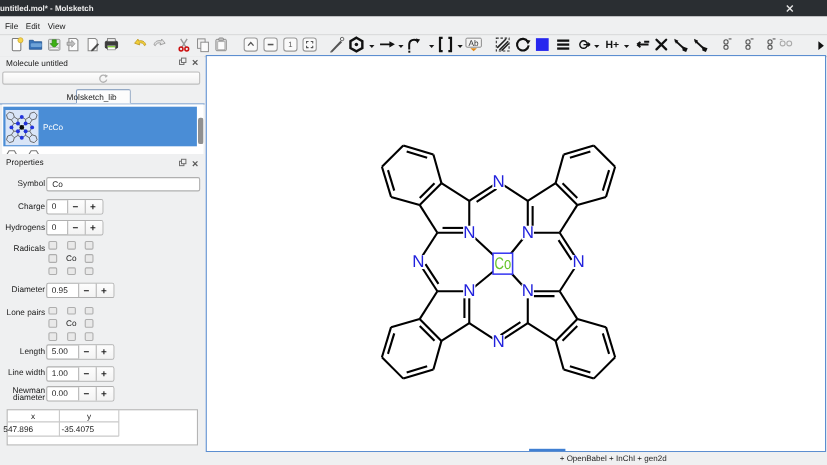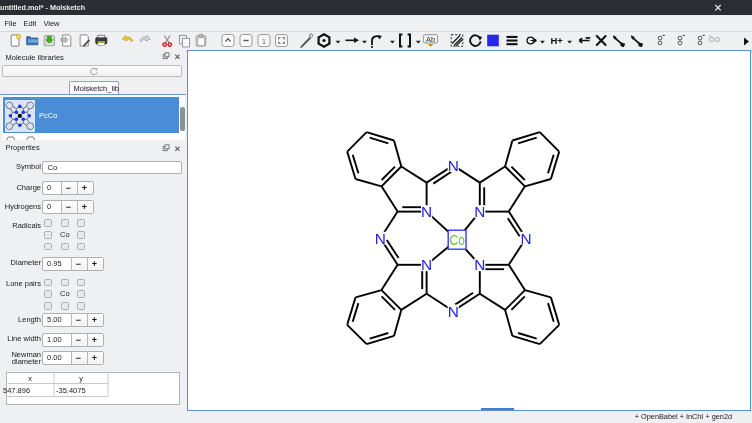--- a/index.html
+++ b/index.html
@@ -169,34 +169,34 @@
     <g transform="translate(714.5,40.5)">
       <circle cx="-3" cy="-1" r="2.2" fill="none" stroke="#aaa" stroke-width="1"></circle>
       <circle cx="3" cy="-1" r="2.2" fill="none" stroke="#aaa" stroke-width="1"></circle>
       <rect x="-5.6" y="-5" width="2.4" height="0.9" fill="#aaa"></rect>
     </g>
     <g transform="translate(746.0,41.5)">
       <path d="M-2,-4 L3,0 L-2,4 Z" fill="#111"></path>
     </g>
   </svg>
 <div style="position:absolute;left:0px;top:51px;width:186px;height:360px;background:#eff0f1"></div>
-<div style="position:absolute;left:5.5px;top:52.5px;font-size:7.5px;color:#1a1a1a;line-height:10px">Molecule libraries</div>
+<div style="position:absolute;left:5.5px;top:52.5px;font-size:7.5px;color:#1a1a1a;line-height:10px">Molecule untitled</div>
 <svg width="26" height="12" style="position:absolute;left:160px;top:51px">
     <rect x="3.2" y="3.6" width="4" height="4" fill="none" stroke="#6e6e6e" stroke-width="0.9"></rect>
     <rect x="5" y="1.8" width="4" height="4" fill="#eff0f1" stroke="#6e6e6e" stroke-width="0.9"></rect>
     <path d="M15.3,3.7 L19.5,7.9 M19.5,3.7 L15.3,7.9" stroke="#5a5a5a" stroke-width="1.1"></path>
   </svg>
 <div style="position:absolute;left:2px;top:64.5px;width:180px;height:12.5px;background:linear-gradient(#fefefe,#f0f0f0);border:1px solid #bdbdbd;border-radius:2px;box-sizing:border-box"></div>
 <svg width="14" height="12" style="position:absolute;left:87px;top:66px">
     <path d="M9.6,3.8 A3.2,3.2 0 1 0 10,6.4" stroke="#b2b2b2" stroke-width="1.2" fill="none"></path>
     <path d="M8.4,1.4 L11.2,2.9 L9,5 Z" fill="#b2b2b2"></path>
   </svg>
 <div style="position:absolute;left:0px;top:93.5px;width:186px;height:0px;border-top:1px solid #6f99cc"></div>
 <div style="position:absolute;left:68.5px;top:81px;width:50.5px;height:13px;background:#fcfcfc;border:1px solid #8ba2c0;border-bottom:none;border-radius:2px 2px 0 0;box-sizing:border-box"></div>
-<div style="position:absolute;left:71px;top:84px;width:50.5px;text-align:center;font-size:7.5px;color:#1a1a1a;line-height:9px">Molsketch_lib</div>
+<div style="position:absolute;left:58px;top:84px;width:50.5px;text-align:center;font-size:7.5px;color:#1a1a1a;line-height:9px">Molsketch_lib</div>
 <div style="position:absolute;left:2px;top:94.5px;width:182.5px;height:45px;background:#fff;overflow:hidden">
     <div style="position:absolute;left:1px;top:2.5px;width:176px;height:35.5px;background:#4a8dd6"></div>
     <div style="position:absolute;left:2.5px;top:5px;width:30px;height:32px;background:#d9e5f7"></div>
     <svg width="36" height="38" style="position:absolute;left:0px;top:2px">
       <line x1="14.3" y1="15.3" x2="14.3" y2="11.5" stroke="#5a5a5a" stroke-width="0.8"></line>
       <line x1="14.3" y1="15.3" x2="10.5" y2="15.3" stroke="#5a5a5a" stroke-width="0.8"></line>
       <line x1="14.3" y1="11.5" x2="11.0" y2="9.4" stroke="#5a5a5a" stroke-width="0.8"></line>
       <line x1="10.5" y1="15.3" x2="8.4" y2="12.0" stroke="#5a5a5a" stroke-width="0.8"></line>
       <line x1="11.0" y1="9.4" x2="8.4" y2="12.0" stroke="#5a5a5a" stroke-width="0.8"></line>
       <line x1="11.0" y1="9.4" x2="10.0" y2="6.0" stroke="#5a5a5a" stroke-width="0.8"></line>
@@ -435,12 +435,12 @@
       <text x="453.2" y="165.4" font-size="15.4" fill="#2222dd" text-anchor="middle" dominant-baseline="central" font-family="Liberation Sans, sans-serif">N</text>
       <text x="526.0" y="238.2" font-size="15.4" fill="#2222dd" text-anchor="middle" dominant-baseline="central" font-family="Liberation Sans, sans-serif">N</text>
       <text x="453.2" y="311.0" font-size="15.4" fill="#2222dd" text-anchor="middle" dominant-baseline="central" font-family="Liberation Sans, sans-serif">N</text>
       <text x="380.4" y="238.2" font-size="15.4" fill="#2222dd" text-anchor="middle" dominant-baseline="central" font-family="Liberation Sans, sans-serif">N</text>
       <rect x="448.2" y="230.2" width="17.8" height="19.0" fill="#fff" stroke="#3a3af2" stroke-width="1.4"></rect>
       <text x="457.2" y="239.6" font-size="15.2" fill="#68c42c" text-anchor="middle" dominant-baseline="central" font-family="Liberation Sans, sans-serif" textLength="15.2" lengthAdjust="spacingAndGlyphs">Co</text>
     </g>
   </svg>
 <div style="position:absolute;left:481px;top:407.5px;width:33px;height:2.5px;background:#3f7fd2"></div>
 <div style="position:absolute;left:0px;top:411px;width:752px;height:12px;background:#eff0f1"></div>
-<div style="position:absolute;left:0;top:412px;width:732px;text-align:right;font-size:7.3px;color:#1a1a1a;line-height:9px">+ OpenBabel + InChI + gen2d</div>
+<div style="position:absolute;left:0;top:412px;width:606px;text-align:right;font-size:7.3px;color:#1a1a1a;line-height:9px">+ OpenBabel + InChI + gen2d</div>
 </body></html>

